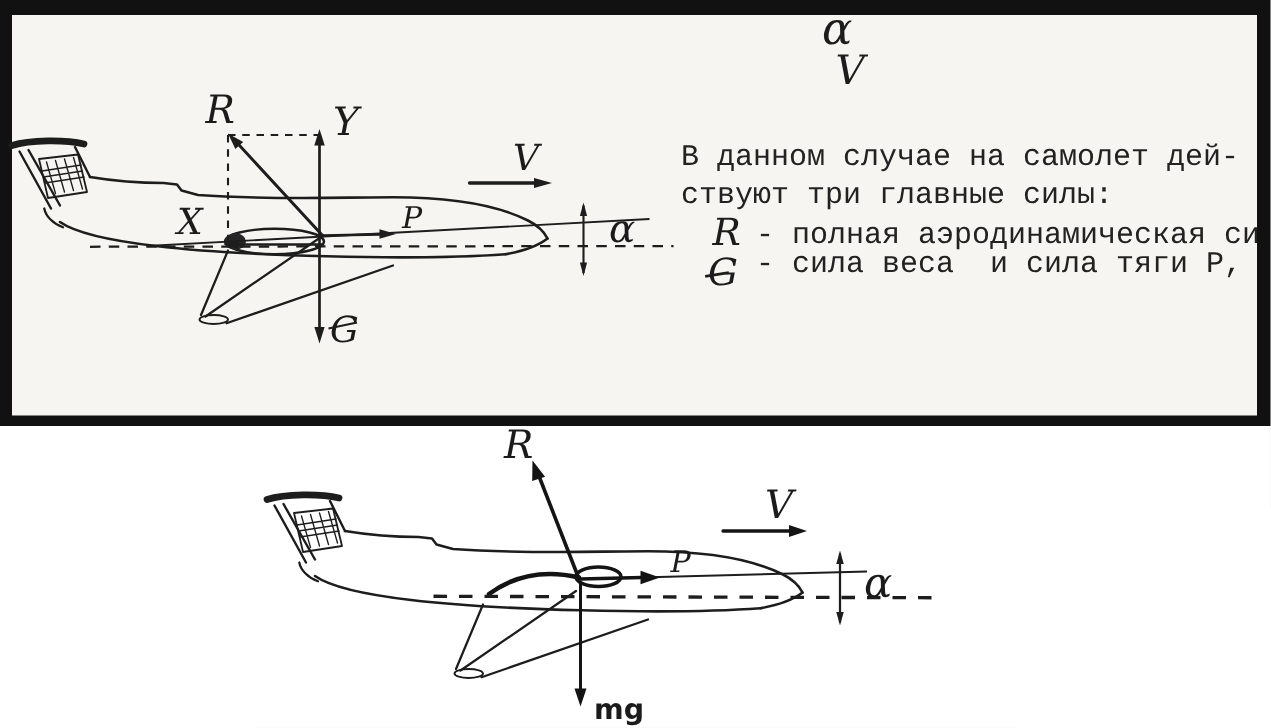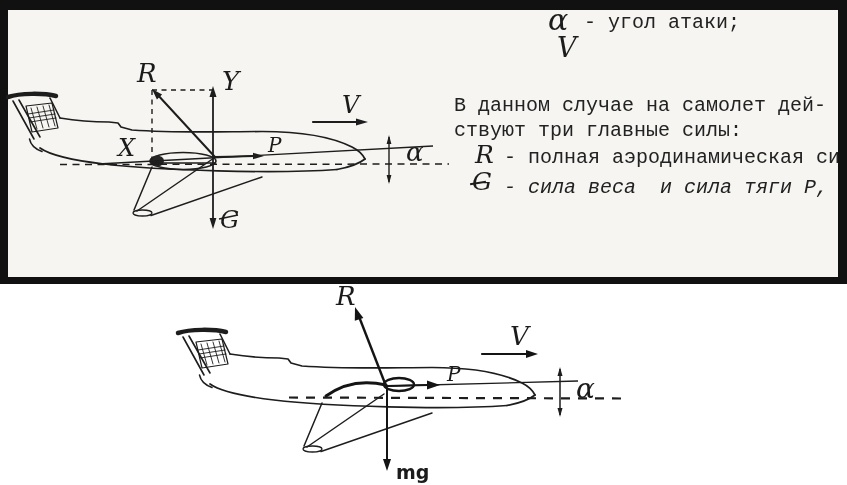--- a/index.html
+++ b/index.html
@@ -39,33 +39,32 @@
   svg text.mg{font-family:"DejaVu Sans", sans-serif;font-style:normal;font-weight:bold;}
 </style>
 </head>
 <body>
 
 <div class="stage">
 
   <div class="frame"></div>
 
   <span class="sym" style="left:548px;top:2px;font-size:30px;">α</span>
-  <span class="t-line" style="left:584px;top:11px;">- угол атаки;</span>
 
   <span class="sym" style="left:557px;top:32px;font-size:27px;">V</span>
 
   <span class="t-line" style="left:454px;top:119px;">ствуют три главные силы:</span>
   <span class="t-line" style="left:454px;top:94px;">В данном случае на самолет дей-</span>
 
   <span class="sym" style="left:475px;top:140px;font-size:25px;">R</span>
   <span class="t-line t-clip" style="left:504px;top:146px;">- полная аэродинамическая сил</span>
 
   <span class="sym" style="left:472px;top:167px;font-size:25px;">G</span>
   <span class="g-strike" style="left:470px;top:182px;"></span>
-  <span class="t-line" style="left:504px;top:176px;font-style:italic;">- сила веса  и сила тяги Р,</span>
+  <span class="t-line" style="left:504px;top:165px;">- сила веса  и сила тяги Р,</span>
 
   <svg width="847" height="485" viewBox="0 0 847 485">
 
     <defs>
       <g id="plane" stroke="#1d1d1d" fill="none" stroke-linecap="round" stroke-linejoin="round">
 
         <path d="M8,97 C20,93 44,93 56,96" stroke-width="4.5"></path>
 
         <path d="M13,101 L34,139" stroke-width="1.6"></path>
         <path d="M19,100 L40,137" stroke-width="1.6"></path>

